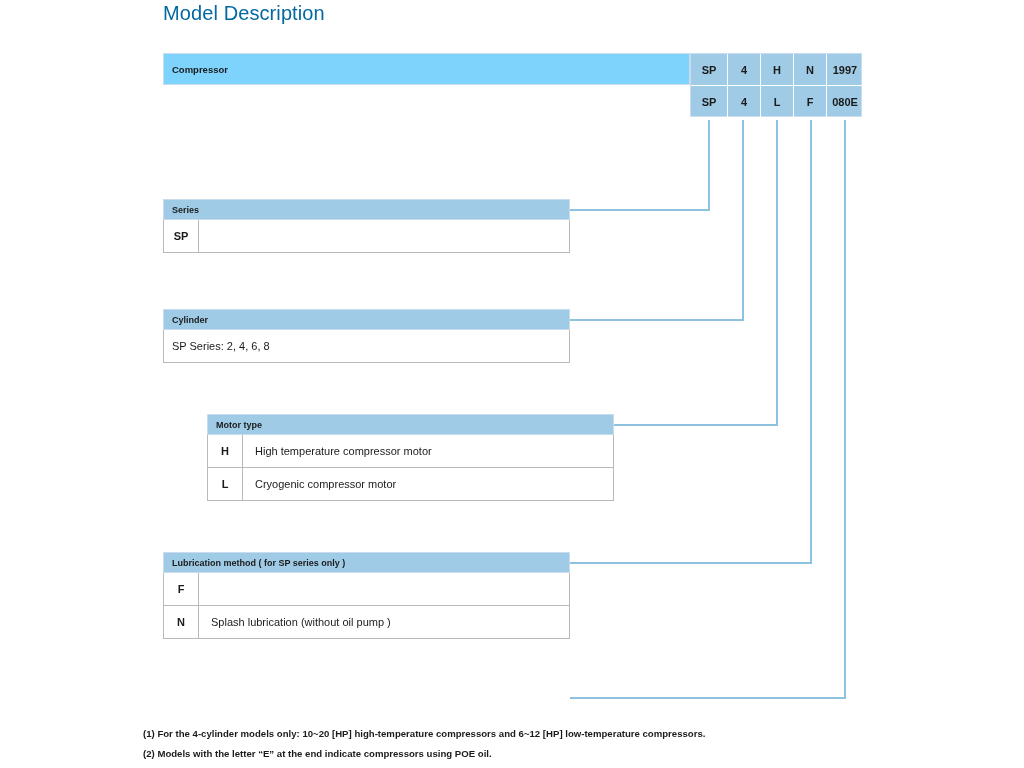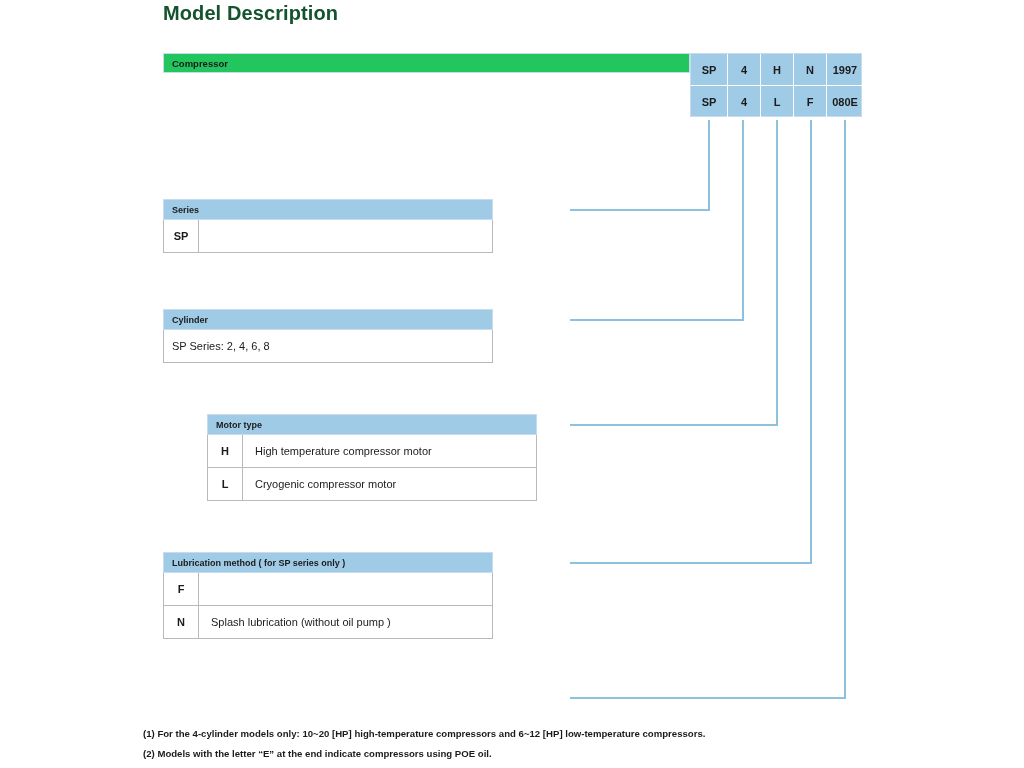--- a/index.html
+++ b/index.html
@@ -14,37 +14,37 @@
     position: relative;
     width: 1024px; height: 768px;
     background: #ffffff;
   }
 
   
   .page-title {
     position: absolute;
     left: 163px; top: 2px;
     font-size: 20px;
-    font-weight: 700;
-    color: #14532d;
+    font-weight: 400;
+    color: #0369a1;
     letter-spacing: 0.1px;
   }
 
   
   .code-table {
     position: absolute;
     left: 163px; top: 53px;
     width: 699px;
     height: 64px;
   }
   .compressor-bar {
     position: absolute;
     left: 0; top: 0;
-    width: 527px; height: 20px;
-    background: #22c55e;
+    width: 527px; height: 32px;
+    background: #7dd3fc;
     border: 1px solid #c8dced;
   }
   .compressor-bar span {
     position: absolute;
     left: 8px; top: 50%;
     transform: translateY(-50%);
     font-size: 9.5px;
     color: #1b1b1b;
     font-weight: 600;
   }
@@ -68,21 +68,21 @@
     border-right: 1px solid #ffffff;
     border-bottom: 1px solid #ffffff;
   }
   .code-cell.lastcol { border-right: none; }
   .code-cell.lastrow { border-bottom: none; }
 
   
   .section {
     position: absolute;
     left: 163px;
-    width: 330px;
+    width: 407px;
   }
   .sec-header {
     height: 21px;
     background: #9fcbe6;
     border: 1px solid #c8dced;
     display: flex;
     align-items: center;
     padding-left: 8px;
     font-size: 9px;
     font-weight: 600;

